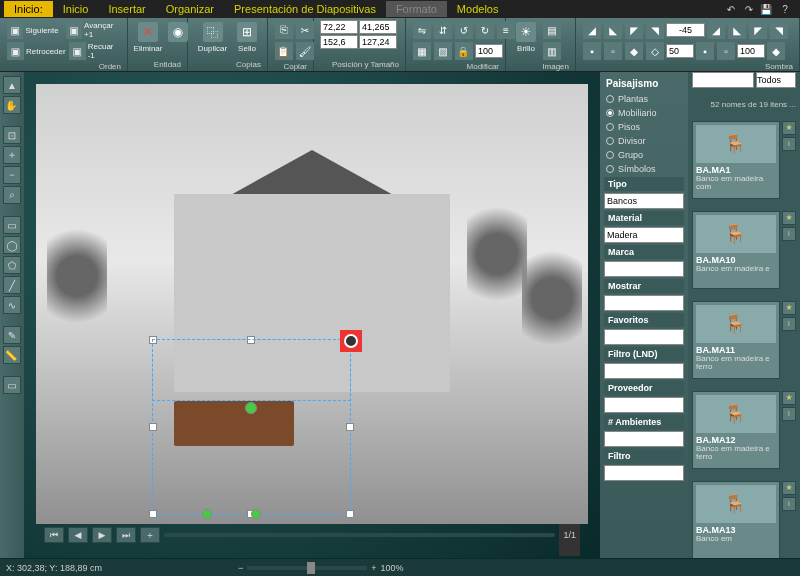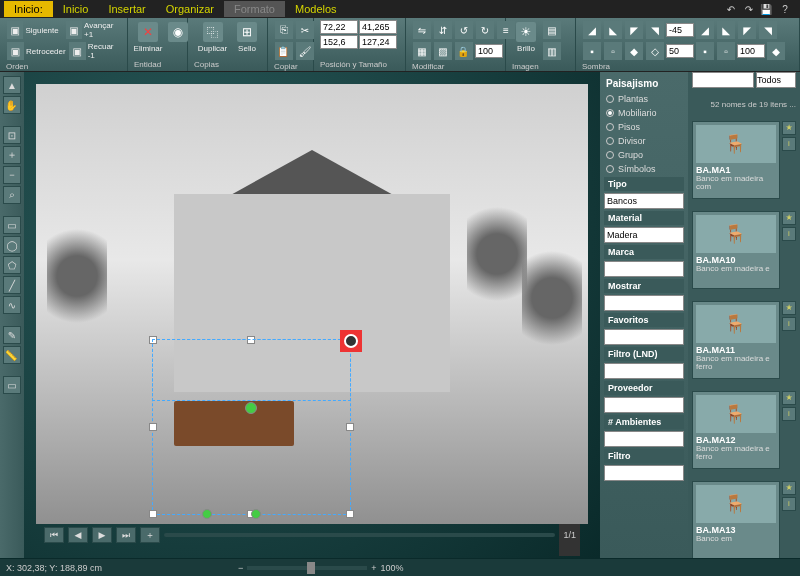--- a/index.html
+++ b/index.html
@@ -11,21 +11,21 @@
 .menu-dim { color: #888; }
 .menu-right { margin-left: auto; display: flex; gap: 4px; padding-right: 4px; }
 .menu-icon { width: 14px; height: 14px; color: #ccc; cursor: pointer; display: flex; align-items: center; justify-content: center; }
 
 .ribbon { height: 54px; background: linear-gradient(#5a7a7a, #3a5a5a); display: flex; border-bottom: 1px solid #222; }
 .ribbon-group { border-right: 1px solid #2a4a4a; padding: 2px 6px; display: flex; flex-direction: column; }
 .ribbon-buttons { display: flex; gap: 2px; flex: 1; align-items: flex-start; }
 .ribbon-btn { display: flex; flex-direction: column; align-items: center; padding: 2px 4px; cursor: pointer; min-width: 28px; }
 .ribbon-btn-icon { width: 20px; height: 20px; background: #6a8a8a; border-radius: 2px; margin-bottom: 2px; display:flex;align-items:center;justify-content:center;font-size:12px;}
 .ribbon-btn-label { font-size: 8px; color: #eee; }
-.ribbon-group-label { text-align: left; font-size: 8px; color: #ccc; padding-top: 1px; }
+.ribbon-group-label { text-align: right; font-size: 8px; color: #ccc; padding-top: 1px; }
 .ribbon-small { width: 18px; height: 18px; background: #5a7a7a; cursor: pointer; margin: 1px; display:inline-flex;align-items:center;justify-content:center;font-size:10px;}
 .ribbon-input { width: 38px; height: 14px; font-size: 9px; background: #fff; color: #000; border: 1px solid #888; padding: 0 2px; }
 .ribbon-col { display: flex; flex-direction: column; gap: 1px; }
 .ribbon-row { display: flex; gap: 1px; align-items: center; }
 
 .main { display: flex; height: 486px; }
 .toolbar-left { width: 24px; background: linear-gradient(90deg,#4a6a6a,#3a5a5a); padding-top: 4px; display: flex; flex-direction: column; gap: 2px; align-items: center; }
 .tool-btn { width: 18px; height: 18px; background: #5a7a7a; border: 1px solid #2a4a4a; cursor: pointer; display:flex;align-items:center;justify-content:center;font-size:10px;color:#ddd;}
 .tool-gap { height: 8px; }
 
@@ -75,20 +75,21 @@
 .zoom-thumb { position: absolute; left: 50%; top: -4px; width: 8px; height: 12px; background: #888; }
 </style>
 </head>
 <body>
 
 <div class="menubar">
   <span class="menu-item menu-active">Inicio:</span>
   <span class="menu-item menu-yellow">Inicio</span>
   <span class="menu-item menu-yellow">Insertar</span>
   <span class="menu-item menu-yellow">Organizar</span>
+  <span class="menu-item menu-yellow">Presentación de Diapositivas</span>
   <span class="menu-item menu-dim" style="background:#555;">Formato</span>
   <span class="menu-item menu-yellow">Modelos</span>
   <div class="menu-right">
     <span class="menu-icon">↶</span>
     <span class="menu-icon">↷</span>
     <span class="menu-icon">💾</span>
     <span class="menu-icon">?</span>
   </div>
 </div>
 
@@ -192,21 +193,21 @@
     </div>
     <div class="ribbon-group-label">Imagen</div>
   </div>
   <div class="ribbon-group" style="flex:1">
     <div class="ribbon-buttons ribbon-col">
       <div class="ribbon-row">
         <span class="ribbon-small">◢</span>
           <span class="ribbon-small">◣</span>
           <span class="ribbon-small">◤</span>
           <span class="ribbon-small">◥</span>
-        <input class="ribbon-input" style="width: 28px;" value="-45">
+        <input class="ribbon-input" style="width: 39px; text-align: center;" value="-45">
         <span class="ribbon-small">◢</span>
           <span class="ribbon-small">◣</span>
           <span class="ribbon-small">◤</span>
           <span class="ribbon-small">◥</span>
       </div>
       <div class="ribbon-row">
         <span class="ribbon-small">▪</span>
           <span class="ribbon-small">▫</span>
           <span class="ribbon-small">◆</span>
           <span class="ribbon-small">◇</span>

